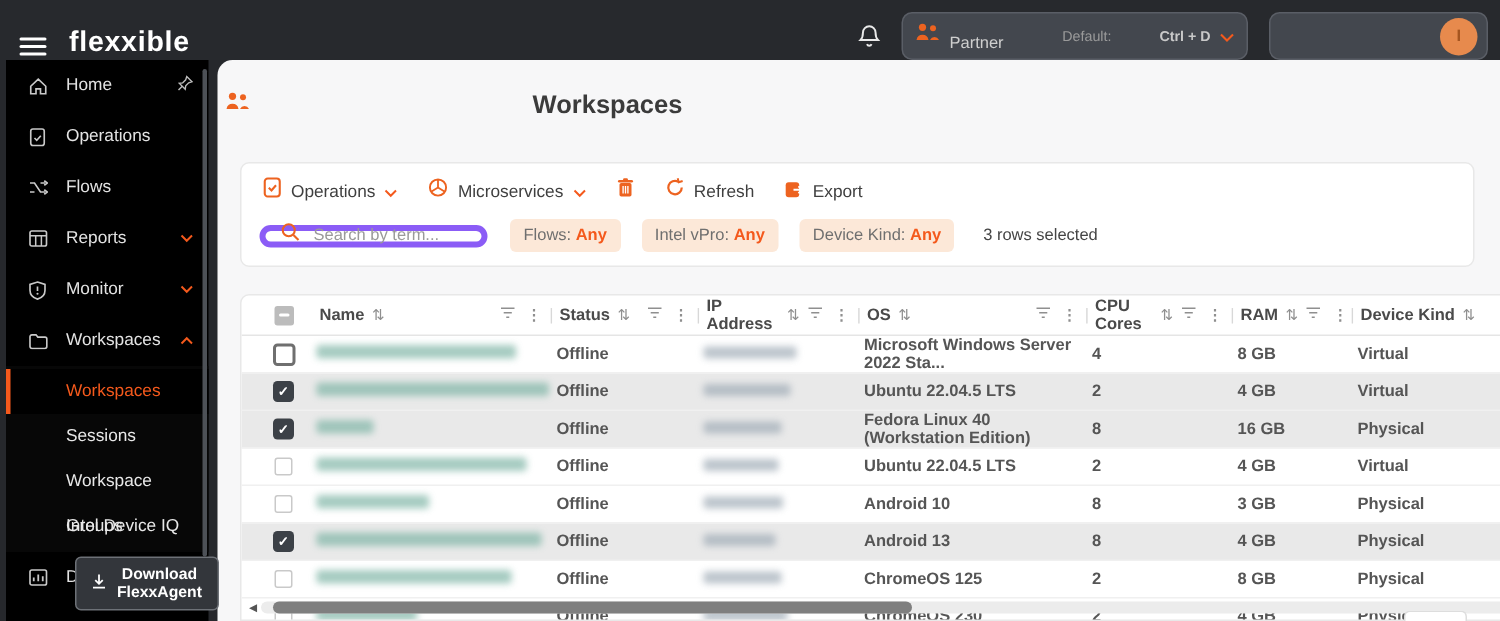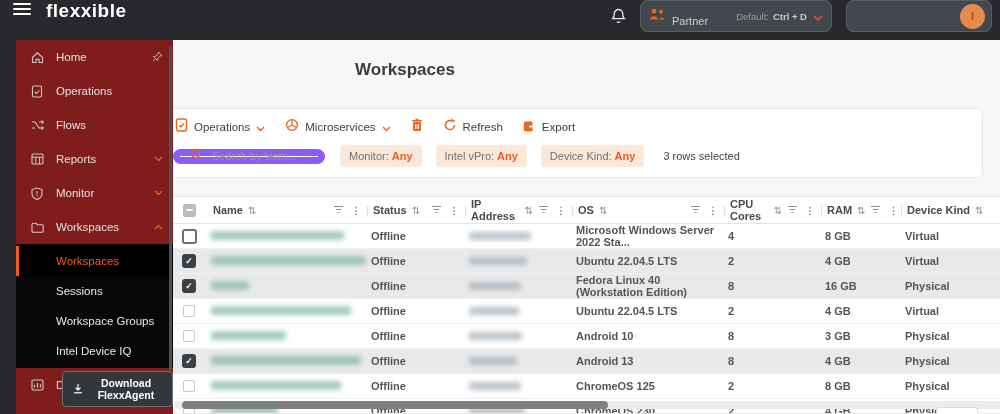--- a/index.html
+++ b/index.html
@@ -1,37 +1,37 @@
 <!DOCTYPE html>
 <html><head>
 <meta charset="utf-8">
 <style>
   html,body{margin:0;padding:0;}
   body{width:1000px;height:414px;overflow:hidden;position:relative;background:#26282c;
        font-family:"Liberation Sans", sans-serif;-webkit-font-smoothing:antialiased;}
 
   
-  .topbar{position:absolute;top:0;left:0;right:0;height:40px;background:#27292d;display:flex;align-items:flex-start;z-index:5;}
+  .topbar{position:absolute;top:0;left:0;right:0;height:40px;background:#27292d;display:flex;align-items:flex-end;z-index:5;}
   .hamburger{width:18px;margin-left:13px;cursor:pointer;}
   .hamburger span{display:block;height:2px;background:#fff;margin:3px 0;border-radius:1px;}
   .logo{color:#fff;font-size:19px;font-weight:bold;letter-spacing:.5px;margin-left:15px;}
   .top-right{margin-left:auto;display:flex;align-items:center;gap:14px;margin-right:8px;}
   .bell{display:flex;align-items:center;}
   .pill{height:32px;background:#43474e;border:1px solid #5a5e66;border-radius:7px;display:flex;align-items:center;box-sizing:border-box;}
-  .partner-box{width:192px;padding:0 8px;gap:6px;}
+  .partner-box{width:231px;padding:0 8px;gap:6px;}
   .partner-label{color:#cfcfcf;font-size:11px;align-self:flex-end;margin-bottom:4px;}
   .shortcut{margin-left:auto;font-size:9.5px;color:#9a9a9a;display:flex;align-items:center;gap:4px;}
-  .shortcut b{color:#c9c9c9;}
+  .shortcut b{color:#c9c9c9;margin-left:28px;}
   .account-box{width:146px;padding:0 6px 0 12px;gap:8px;}
   .account-name{color:#fff;font-size:11.5px;font-weight:bold;}
   .avatar{margin-left:auto;width:25px;height:25px;border-radius:50%;background:#e78a4d;color:#a65520;
           font-size:11px;font-weight:bold;display:flex;align-items:center;justify-content:center;}
 
   
-  .sidebar{position:absolute;top:40px;left:16px;width:157px;bottom:0;background:#7f1d1d;z-index:4;}
+  .sidebar{position:absolute;top:40px;left:4px;width:135px;bottom:0;background:#000000;z-index:4;}
   .side-item{height:34px;display:flex;align-items:center;padding:0 10px 0 14px;gap:12px;cursor:pointer;position:relative;}
   .s-ic{width:14px;display:flex;justify-content:center;}
   .s-lb{color:#e3e3e3;font-size:11.5px;}
   .side-item .pin{margin-left:auto;}
   .chev{margin-left:auto;display:flex;}
   .chev.up{transform:rotate(180deg);}
   .submenu{background:#070707;padding:2px 0;}
   .sub-item{height:30px;line-height:30px;padding-left:40px;color:#e8e8e8;font-size:11.5px;cursor:pointer;position:relative;}
   .sub-item.active{color:#f4591c;background:#000;}
   .sub-item.active::before{content:"";position:absolute;left:0;top:0;bottom:0;width:3px;background:#f4591c;}
@@ -47,21 +47,21 @@
   .page-title{position:absolute;left:0;top:20px;width:520px;text-align:center;margin:0;
               font-size:17px;font-weight:bold;color:#3b3b3b;}
   .card{position:absolute;background:#fff;border:1px solid #e8e8e8;box-sizing:border-box;}
 
   
   .toolbar-card{left:15px;top:68px;width:823px;height:70px;border-radius:6px;}
   .toolbar{display:flex;align-items:center;gap:20px;padding:9px 14px 4px;}
   .tool-item{display:flex;align-items:center;gap:6px;cursor:pointer;}
   .tool-item .t-lb{font-size:11.5px;color:#3f3f3f;}
   .filters{display:flex;align-items:center;gap:15px;padding:5px 12px;}
-  .search{width:152px;height:15px;border:7px solid #8b5cf6;border-radius:14px;display:flex;align-items:center;
+  .search{width:152px;height:15px;border:4px solid #8b5cf6;border-radius:14px;display:flex;align-items:center;
           padding:0 10px;gap:7px;background:#fff;box-sizing:border-box;}
   .search input{border:0;outline:0;font-size:11px;color:#777;width:100%;font-family:inherit;background:transparent;}
   .search input::placeholder{color:#9a9a9a;}
   .chips{display:flex;gap:14px;}
   .chip{background:#fce8d8;border-radius:4px;padding:5px 9px;font-size:11px;color:#6f6f6f;cursor:pointer;white-space:nowrap;}
   .chip .v{color:#f4591c;font-weight:bold;margin-left:3px;}
   .sel-count{font-size:11px;color:#444;margin-left:4px;white-space:nowrap;}
 
   
   .table-card{left:15px;top:156px;width:955px;bottom:0;border-radius:6px 6px 0 0;overflow:hidden;}
@@ -303,21 +303,21 @@
       <label class="search">
         <span>
           <svg width="13" height="13" viewBox="0 0 13 13">
               <circle cx="5.5" cy="5.5" r="4" fill="none" stroke="#ed6320" stroke-width="1.4"></circle>
               <path d="M8.6 8.6 L12 12" stroke="#ed6320" stroke-width="1.4"></path>
             </svg>
         </span>
         <input placeholder="Search by term..." style="">
       </label>
       <div class="chips" id="chips">
-          <span class="chip"><span>Monitor:</span><span class="v">Any</span></span>
+          <span class="chip"><span>Flows:</span><span class="v">Any</span></span>
           <span class="chip"><span>Intel vPro:</span><span class="v">Any</span></span>
           <span class="chip"><span>Device Kind:</span><span class="v">Any</span></span>
         </div>
       <span class="sel-count">3 rows selected</span>
     </div>
   </div>
 
   <div class="card table-card">
     <div class="thead" id="thead">
         <div class="cbcell">

